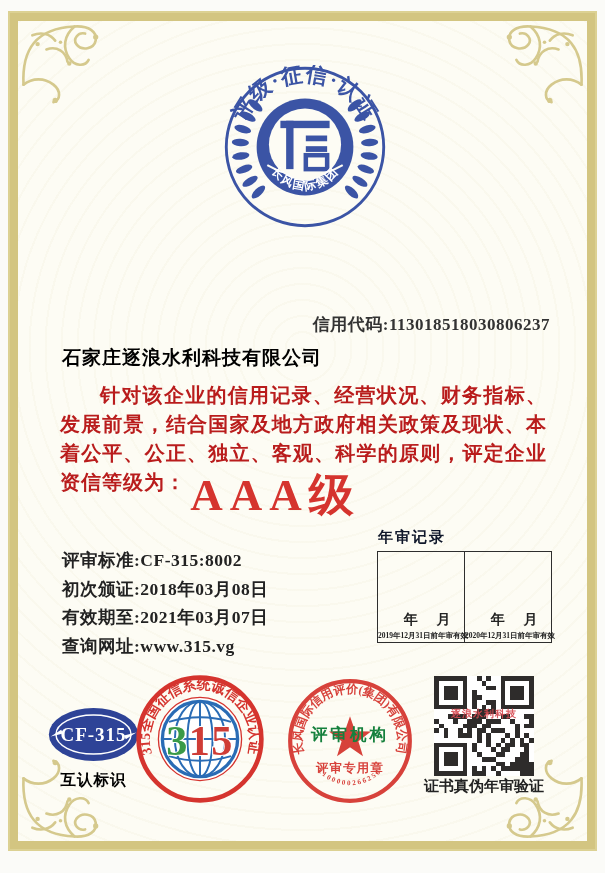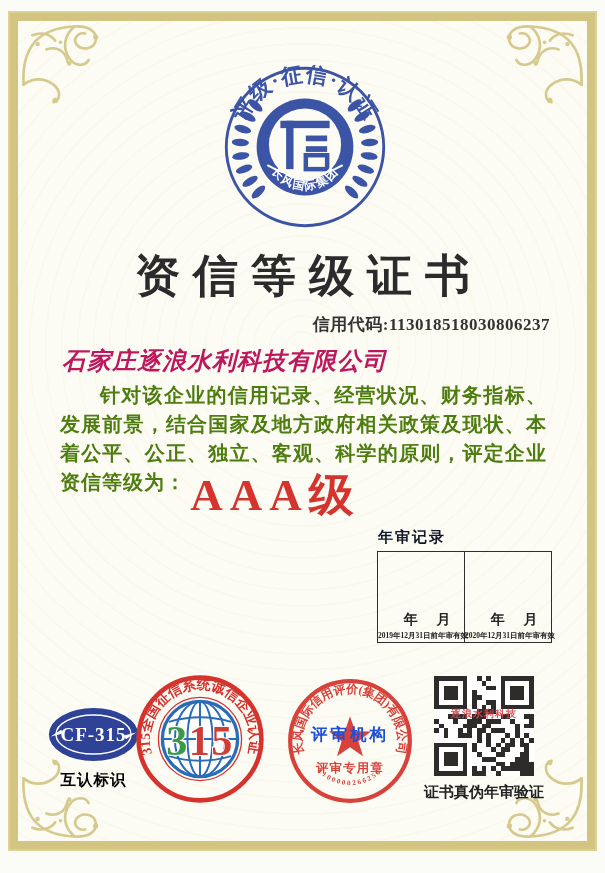--- a/index.html
+++ b/index.html
@@ -5,40 +5,40 @@
   html,body{margin:0;padding:0;}
   body{width:605px;height:873px;background:#fafaf8;font-family:"Liberation Serif",serif;}
   .page{position:relative;width:605px;height:873px;overflow:hidden;background:#fbfbf8;}
   .gold-frame{position:absolute;left:8px;top:11px;width:589px;height:840px;background:#d3c581;box-shadow:inset 0 0 0 2px #dcd193;}
   .cream{position:absolute;left:10px;top:10px;right:10px;bottom:10px;background:#fdfcf4;}
   .cream::before{content:"";position:absolute;inset:0;background:repeating-radial-gradient(circle at 50% 40%, rgba(210,200,150,.14) 0 2px, transparent 2px 16px);opacity:.5;pointer-events:none;}
   .abs{position:absolute;}
   .emblem{left:223px;top:65px;width:164px;height:164px;}
   .cert-title{left:0;top:246px;width:605px;text-align:center;font-family:"Liberation Sans",sans-serif;font-weight:900;font-size:45px;letter-spacing:13px;text-indent:13px;color:#2b2b2b;}
   .credit-code{right:55px;top:313px;font-family:Liberation Serif, serif;font-weight:700;font-size:17px;color:#333;letter-spacing:.5px;}
-  .company{left:62px;top:345px;font-family:"Liberation Sans",sans-serif;font-weight:700;font-size:24px;color:#be185d;letter-spacing:1px;font-style:italic;}
-  .body-par{left:60px;top:381px;width:487px;font-size:20px;font-weight:700;line-height:29px;color:#4d7c0f;text-indent:2em;text-align:justify;letter-spacing:1px;}
+  .company{left:62px;top:345px;font-family:"Liberation Sans",sans-serif;font-weight:700;font-size:19px;color:#000000;letter-spacing:1px;}
+  .body-par{left:60px;top:381px;width:487px;font-size:20px;font-weight:700;line-height:29px;color:#b91c1c;text-indent:2em;text-align:justify;letter-spacing:1px;}
   .rating{left:0;top:465px;width:544px;text-align:center;color:#d5342e;font-size:45px;font-weight:700;letter-spacing:7px;text-indent:7px;}
   .details{left:62px;top:546px;font-size:17.5px;font-weight:700;line-height:28.5px;color:#222;letter-spacing:.5px;}
   .ar-title{left:378px;top:528px;font-size:15px;font-weight:700;color:#0f172a;letter-spacing:2px;}
   .ar-table{left:377px;top:551px;width:175px;height:92px;border:1.5px solid #2e2e2e;display:flex;box-sizing:border-box;}
   .ar-cell{flex:1;position:relative;}
   .ar-cell:first-child{border-right:1.5px solid #2e2e2e;}
   .ar-ym{position:absolute;bottom:13px;left:0;right:0;font-size:14px;font-weight:700;color:#222;}
   .ar-ym .y{position:absolute;left:30%;bottom:0;}
   .ar-ym .m{position:absolute;left:68%;bottom:0;}
   .ar-note{position:absolute;bottom:1px;left:0;right:0;text-align:center;font-size:7.5px;font-weight:700;color:#222;white-space:nowrap;}
   .cf-oval{left:45px;top:706px;width:97px;height:57px;}
   .cf-caption{left:45px;top:770px;width:97px;text-align:center;font-size:15.5px;font-weight:700;color:#000000;letter-spacing:1px;}
   .globe{left:134px;top:673px;width:132px;height:132px;}
   .seal{left:285px;top:676px;width:130px;height:130px;z-index:3;}
-  .seal-printed{left:285px;top:724px;width:130px;text-align:center;font-size:16.5px;font-weight:700;color:#1d4ed8;letter-spacing:3px;z-index:4;}
+  .seal-printed{left:285px;top:724px;width:130px;text-align:center;font-size:16.5px;font-weight:700;color:#15803d;letter-spacing:3px;z-index:4;}
   .qr{left:434px;top:676px;width:100px;height:100px;background:#fff;}
   .qr-overlay{left:436px;top:707px;width:96px;text-align:center;font-size:10px;font-weight:700;color:rgba(214,73,80,.92);letter-spacing:1px;z-index:5;}
-  .qr-caption{left:424px;top:777px;width:120px;text-align:center;font-size:15px;font-weight:700;color:#222;margin-top:6px;}
+  .qr-caption{left:424px;top:777px;width:120px;text-align:center;font-size:15px;font-weight:700;color:#222;}
   .flourish{width:88px;height:88px;}
   .fl-tl{left:20px;top:23px;}
   .fl-tr{left:497px;top:23px;transform:scaleX(-1);}
   .fl-bl{left:20px;top:752px;transform:scaleY(-1);}
   .fl-br{left:497px;top:752px;transform:scale(-1,-1);}
   svg text{font-family:"Liberation Serif",serif;}
 </style>
 </head>
 <body>
 
@@ -148,26 +148,31 @@
       <rect x="101" y="86" width="26" height="7"></rect>
       <rect x="101" y="99" width="26" height="7"></rect>
       <rect x="101" y="110" width="26" height="17" fill="none" stroke="#3b54a5" stroke-width="5.5"></rect>
     </g>
     <path d="M 54,122 A 90,90 0 0 0 146,122" fill="none" stroke="#fdfcf4" stroke-width="2.5"></path>
     <text font-size="14.5" font-weight="700" fill="#ffffff" letter-spacing="1.5" text-anchor="middle">
       <textPath href="#em-banner-arc" startOffset="50%">长风国际集团</textPath>
     </text>
   </svg>
 
-  <div class="abs cert-title">资信等级证书</div>
   <div class="abs credit-code">信用代码:113018518030806237</div>
   <div class="abs company">石家庄逐浪水利科技有限公司</div>
   <div class="abs body-par">针对该企业的信用记录、经营状况、财务指标、发展前景，结合国家及地方政府相关政策及现状、本着公平、公正、独立、客观、科学的原则，评定企业资信等级为：</div>
   <div class="abs rating">AAA级</div>
 
+  <div class="abs details">
+    <div>评审标准:CF-315:8002</div>
+    <div>初次颁证:2018年03月08日</div>
+    <div>有效期至:2021年03月07日</div>
+    <div>查询网址:www.315.vg</div>
+  </div>
 
   <div class="abs ar-title">年审记录</div>
   <div class="abs ar-table">
     <div class="ar-cell">
       <div class="ar-ym">
         <span class="y">年</span>
         <span class="m">月</span>
       </div>
       <div class="ar-note">2019年12月31日前年审有效</div>
     </div>

